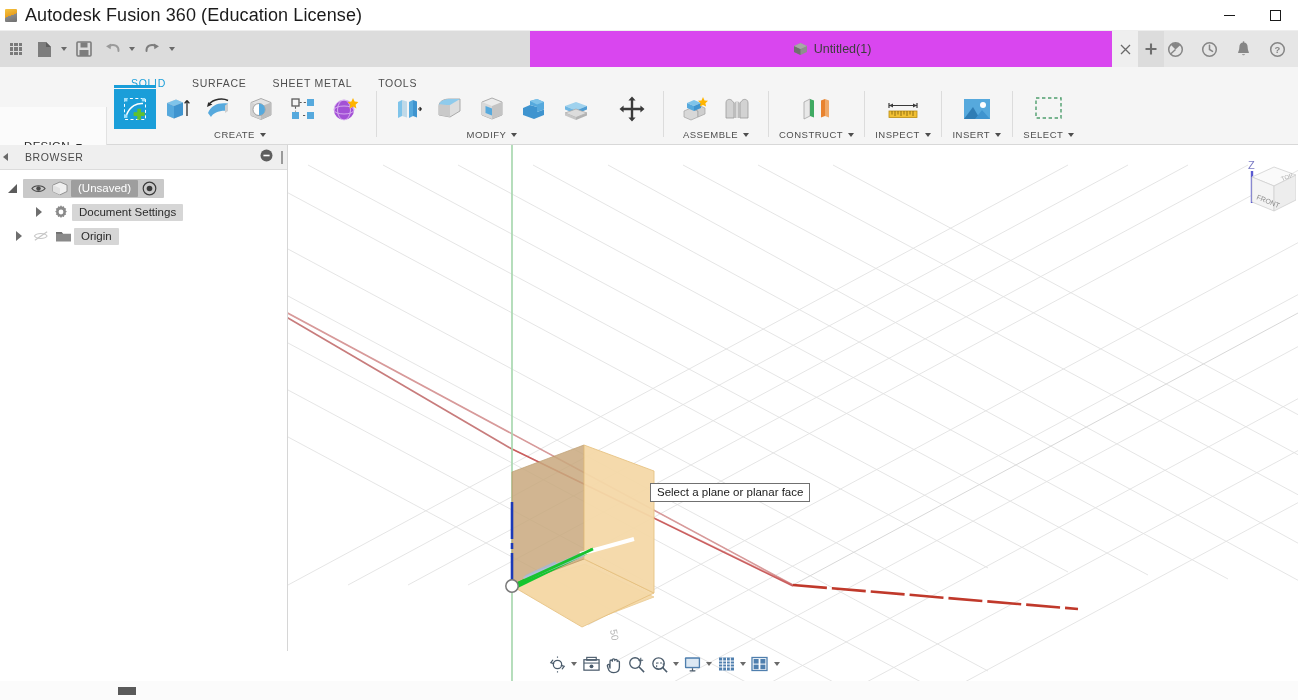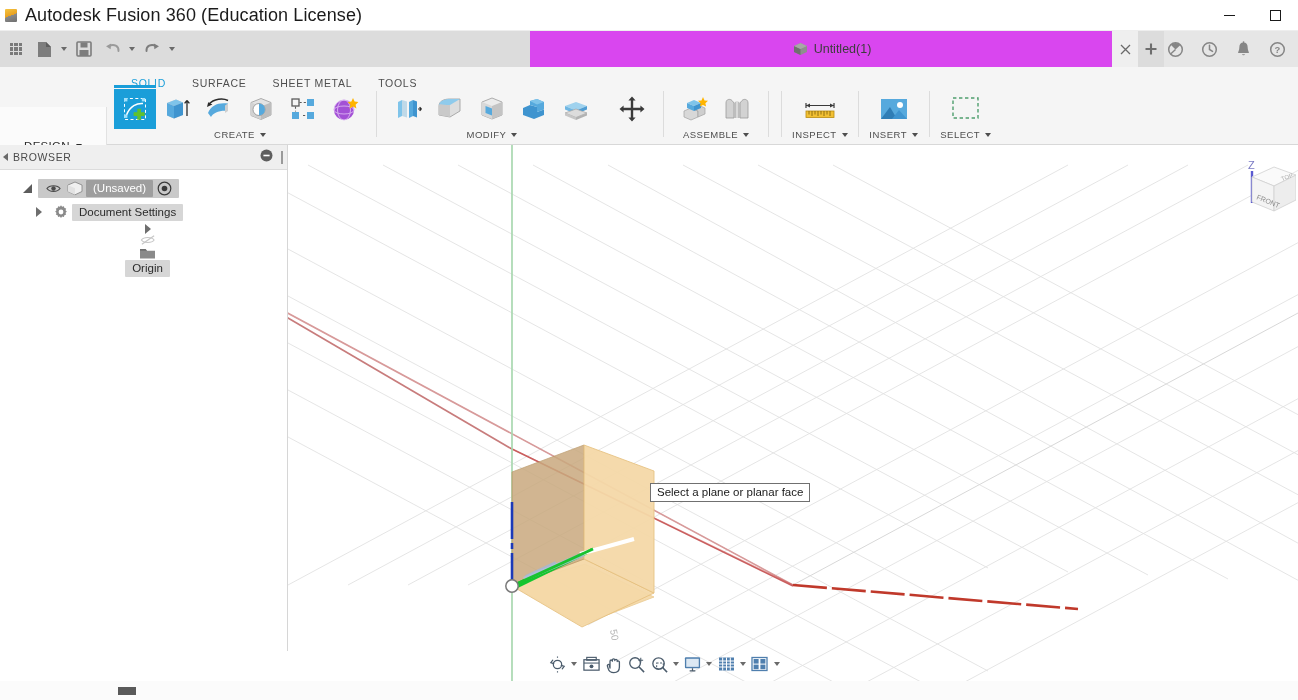--- a/index.html
+++ b/index.html
@@ -93,21 +93,21 @@
   .browser {
     position: absolute; left: 0; top: 145px; width: 288px; height: 506px;
     background: #ffffff; border-right: 1px solid #d6d6d6;
   }
   .browser-hdr {
     height: 25px; background: #efefef; border-bottom: 1px solid #dcdcdc;
     display: flex; align-items: center; position: relative;
   }
   .browser-hdr .arrow-l { margin-left: 3px; width: 0; height: 0;
     border-top: 4px solid transparent; border-bottom: 4px solid transparent; border-right: 5px solid #6a6a6a; }
-  .browser-hdr .bh-title { font-size: 10.5px; color: #4a4a4a; letter-spacing: .6px; margin-left: 5px; }
+  .browser-hdr .bh-title { font-size: 10.5px; color: #4a4a4a; letter-spacing: .6px; margin-left: 17px; }
   .browser-hdr .minus { position: absolute; right: 14px; }
   .browser-hdr .gripper { position: absolute; right: 4px; width: 2px; height: 13px;
     border-left: 1px solid #9a9a9a; border-right: 1px solid #9a9a9a; }
 
   .tree { padding-top: 6px; font-size: 11.5px; color: #2b2b2b; }
   .trow { height: 24px; display: flex; align-items: center; position: relative; }
   .trow .twist { width: 22px; display: flex; align-items: center; justify-content: center; }
   .tri-r-hollow { width: 0; height: 0; border-top: 5px solid transparent; border-bottom: 5px solid transparent;
            border-left: 6px solid #6e6e6e; opacity: 1; }
   .tri-d-fill { width: 0; height: 0; border-left: 9px solid transparent; border-bottom: 9px solid #5c5c5c; }
@@ -455,20 +455,36 @@
           </div>
         </div>
         <div class="panel-title">
           <span>ASSEMBLE</span>
           <span class="caret-d"></span>
         </div>
       </div>
 
       <div class="panel-sep"></div>
 
+      <div class="panel">
+        <div class="panel-row">
+          <div class="tool" style="width:56px;">
+            <svg width="36" height="30" viewBox="0 0 36 30">
+              <path d="M5 8 L11 5 L11 22 L5 25 Z" fill="#e8e8e8" stroke="#a4a4a4" stroke-width="0.8"></path>
+              <path d="M11 5 L15 6.5 L15 23.5 L11 22 Z" fill="#3faa62"></path>
+              <path d="M22 6.5 L26 5 L26 22 L22 23.5 Z" fill="#e8832f"></path>
+              <path d="M26 5 L30 6.5 L30 23.5 L26 22 Z" fill="#f0a968"></path>
+            </svg>
+          </div>
+        </div>
+        <div class="panel-title">
+          <span>CONSTRUCT</span>
+          <span class="caret-d"></span>
+        </div>
+      </div>
 
       <div class="panel-sep"></div>
 
       <div class="panel">
         <div class="panel-row">
           <div class="tool" style="width:54px;">
             <svg width="38" height="30" viewBox="0 0 38 30">
               <path d="M5 9 V14 M33 9 V14 M5 11.5 H33" stroke="#3a3a3a" stroke-width="1.2" fill="none"></path>
               <path d="M5 11.5 L9 9.6 L9 13.4 Z" fill="#3a3a3a"></path>
               <path d="M33 11.5 L29 9.6 L29 13.4 Z" fill="#3a3a3a"></path>
@@ -535,21 +551,21 @@
         <svg width="13" height="13" viewBox="0 0 13 13">
           <circle cx="6.5" cy="6.5" r="6" fill="#5e5e5e"></circle>
           <path d="M3.4 6.5 H9.6" stroke="#ffffff" stroke-width="1.6"></path>
         </svg>
       </span>
       <span class="gripper"></span>
     </div>
 
     <div class="tree">
 
-      <div class="trow rootrow" style="padding-left:16px;">
+      <div class="trow rootrow" style="padding-left:1px;">
         <span class="twist">
           <span class="tri-d-fill"></span>
         </span>
         <span class="root-bg">
           <span class="eye">
             <svg width="15" height="11" viewBox="0 0 16 11">
               <path d="M1 5.5 C3.5 1.5 12.5 1.5 15 5.5 C12.5 9.5 3.5 9.5 1 5.5 Z" fill="none" stroke="#4a4a4a" stroke-width="1.2"></path>
               <circle cx="8" cy="5.5" r="2.4" fill="#4a4a4a"></circle>
             </svg>
           </span>
@@ -576,21 +592,21 @@
         <span class="ticon">
           <svg width="16" height="16" viewBox="0 0 16 16">
             <path d="M8 1.2 l1.1 1.5 1.8-.5 .5 1.8 1.8 .6 -.7 1.7 1.3 1.3 -1.3 1.3 .7 1.7 -1.8 .6 -.5 1.8 -1.8-.5 -1.1 1.5 -1.1-1.5 -1.8 .5 -.5-1.8 -1.8-.6 .7-1.7 -1.3-1.3 1.3-1.3 -.7-1.7 1.8-.6 .5-1.8 1.8 .5 Z" fill="#8a8a8a"></path>
             <circle cx="8" cy="8" r="2.4" fill="#ffffff"></circle>
           </svg>
         </span>
         <span class="tlabel">Document Settings</span>
       </div>
 
 
-      <div class="trow" style="padding-left:8px;flex-direction:column;">
+      <div class="trow" style="padding-left:8px;">
         <span class="twist">
           <span class="tri-r-hollow"></span>
         </span>
         <span class="eye">
           <svg width="16" height="12" viewBox="0 0 17 12">
             <path d="M1.5 6 C4 2.5 12.5 2.5 15 6 C12.5 9.5 4 9.5 1.5 6 Z" fill="none" stroke="#c6c6c6" stroke-width="1.1"></path>
             <path d="M2 10.5 L15 1.5" stroke="#c6c6c6" stroke-width="1.3"></path>
           </svg>
         </span>
         <span class="ticon">

